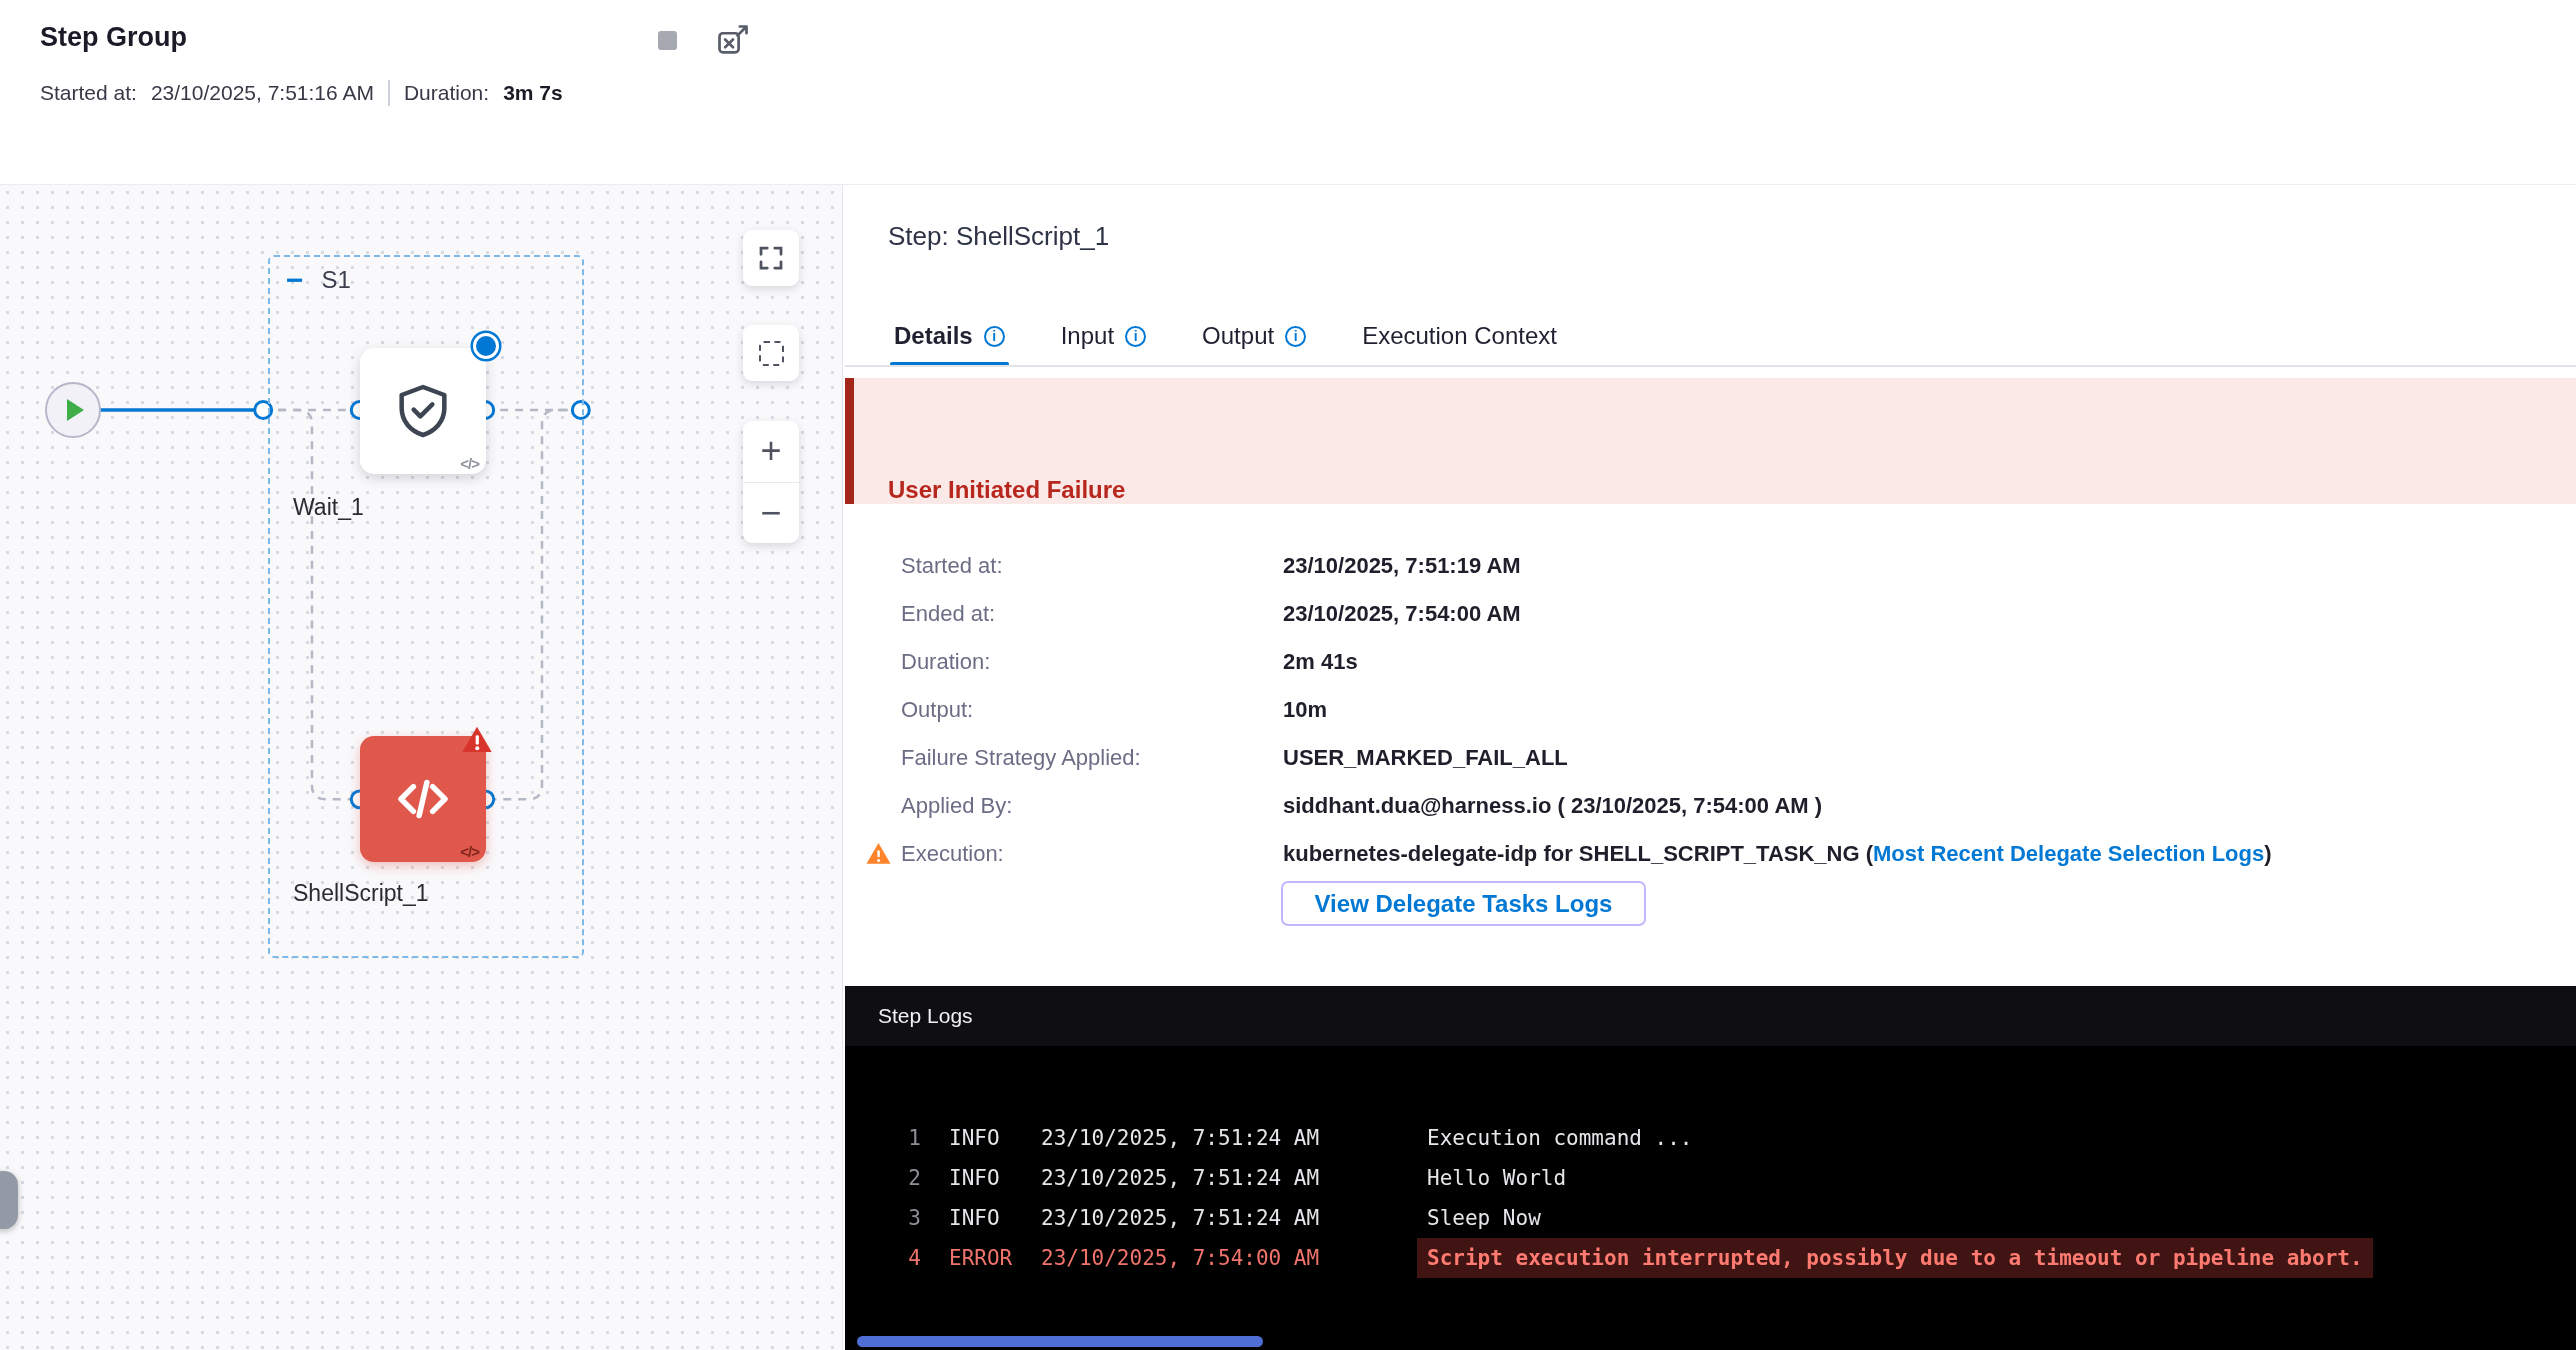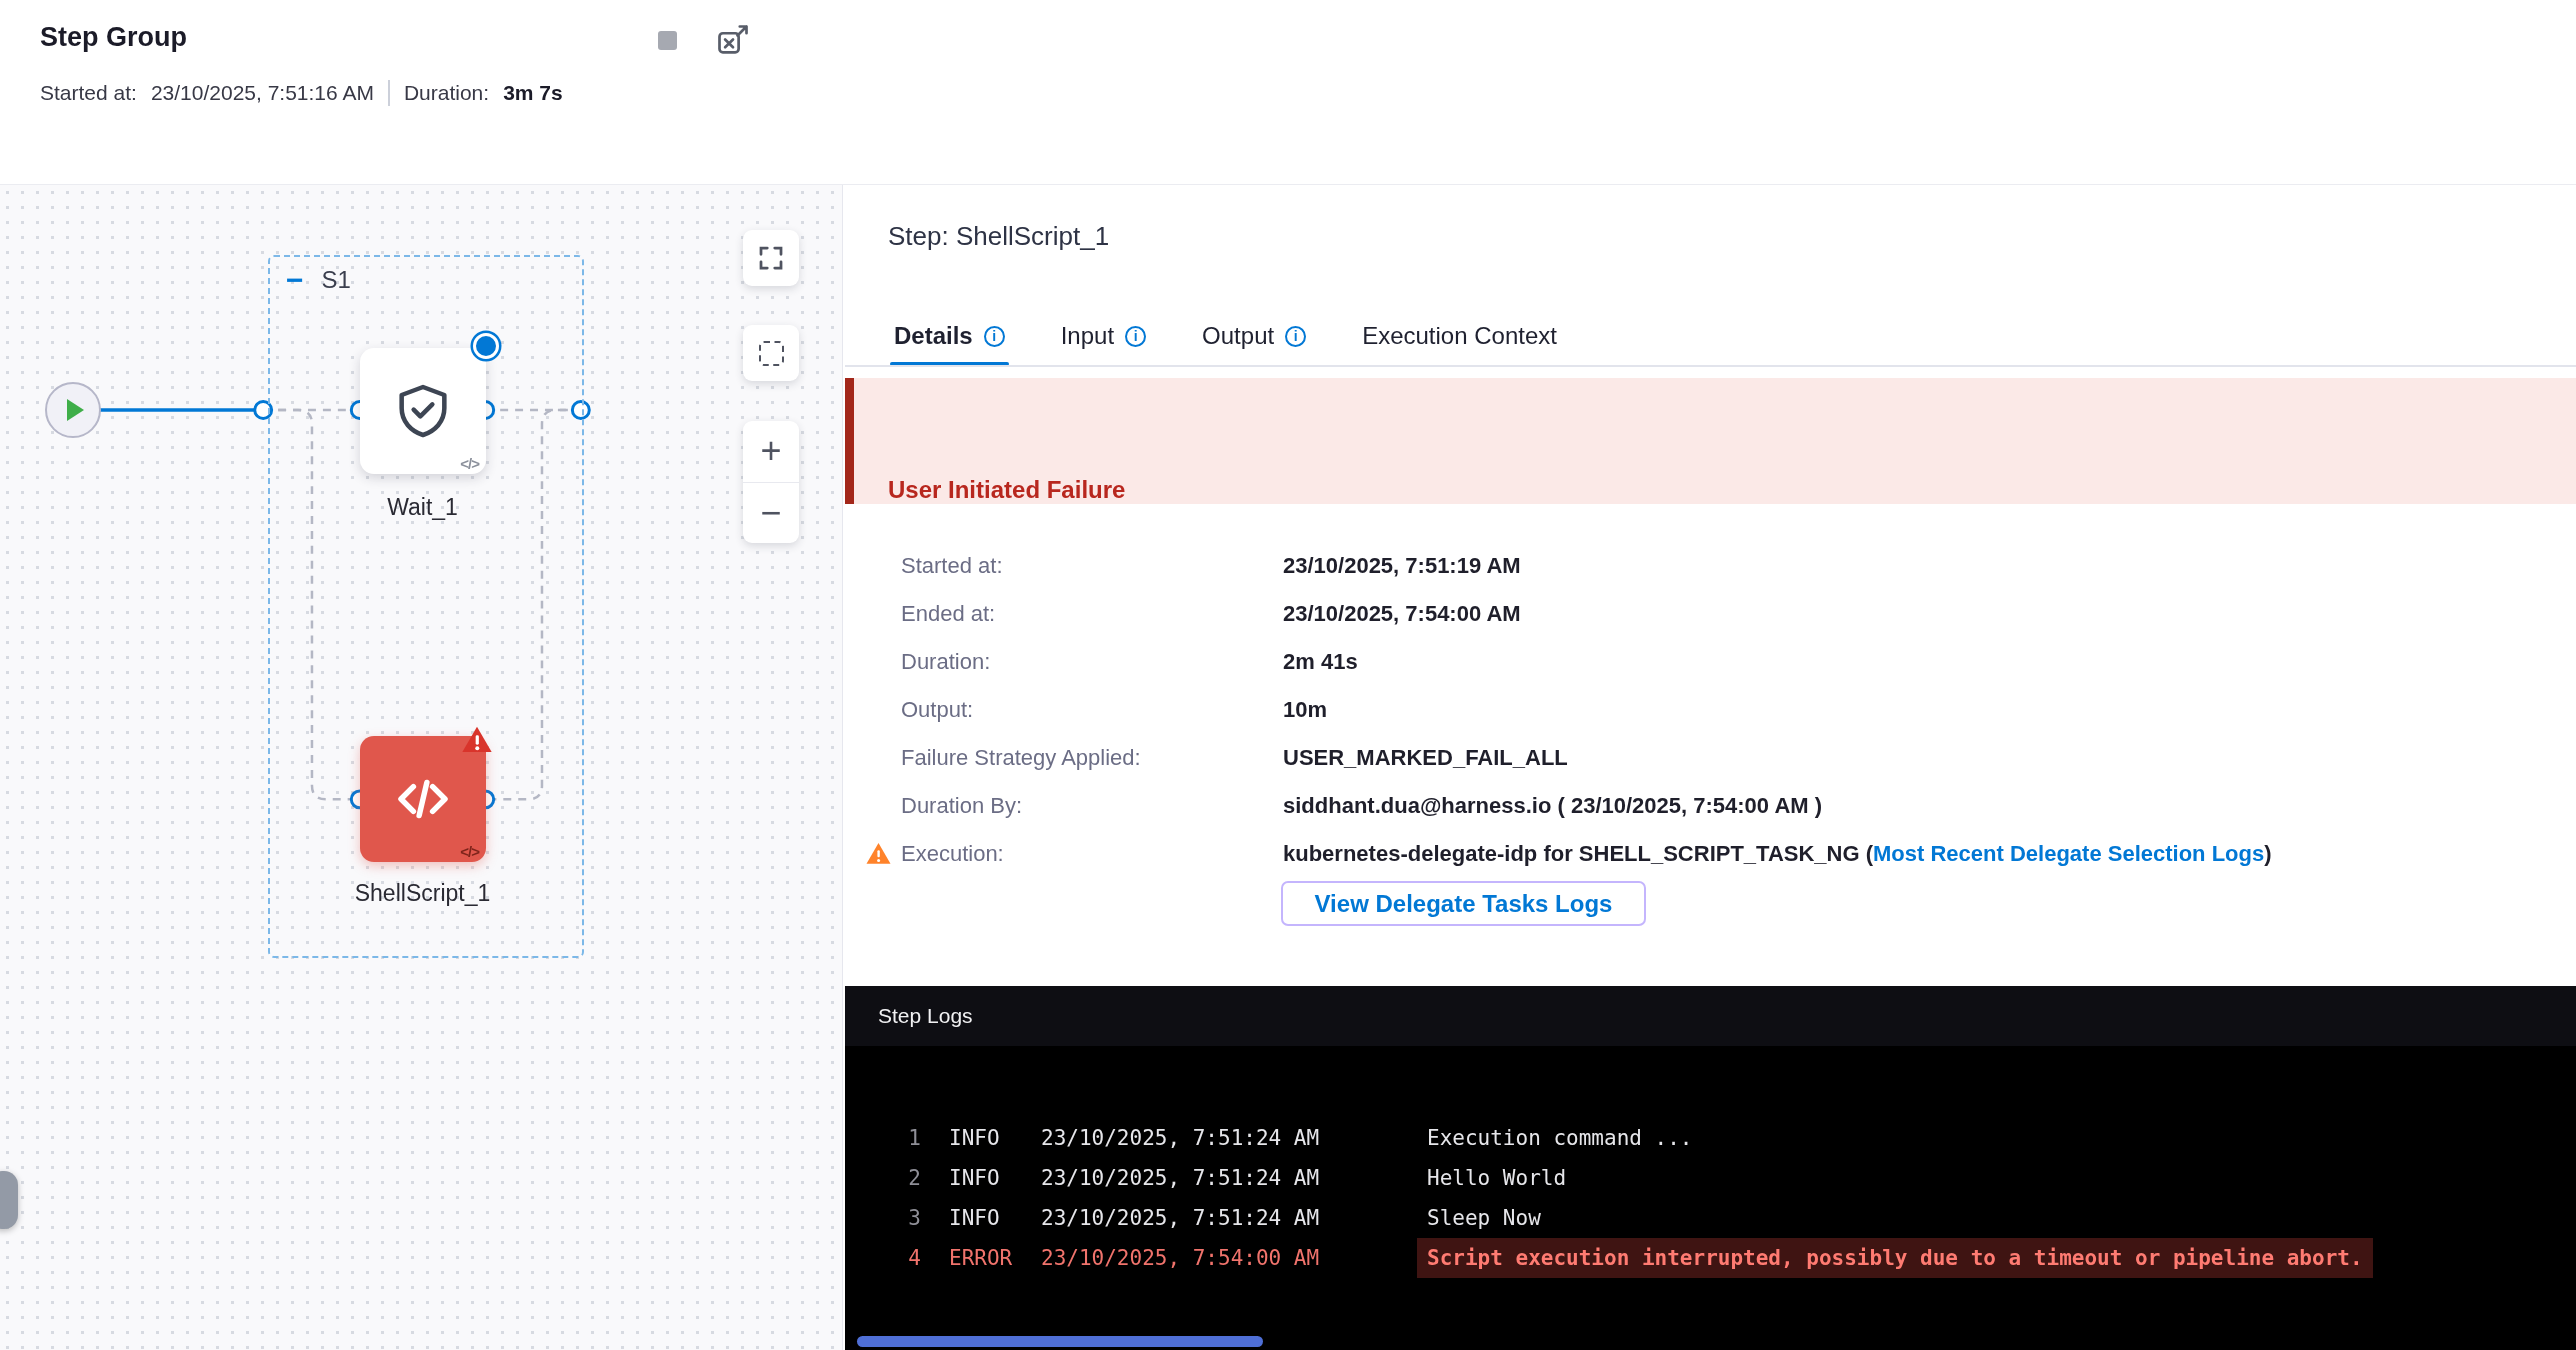--- a/index.html
+++ b/index.html
@@ -35,21 +35,21 @@
   .node{position:absolute;width:126px;height:126px;border-radius:14px;cursor:pointer;
         display:flex;align-items:center;justify-content:center;}
   .node-wait{left:360px;top:163px;background:#fff;box-shadow:0 4px 12px rgba(40,41,61,.18);}
   .node-shell{left:360px;top:551px;background:#e0574c;box-shadow:0 4px 12px rgba(224,87,76,.35);}
   .node-badge{position:absolute;right:7px;bottom:2px;font-size:15px;font-weight:700;letter-spacing:-1px;}
   .node-wait .node-badge{color:#8b909b;}
   .node-shell .node-badge{color:#7e241b;}
   .status-dot{position:absolute;left:473px;top:148px;width:26px;height:26px;border-radius:50%;
               background:#0278d5;border:3px solid #fff;box-shadow:0 0 0 2.5px #0278d5;}
   .warn-badge{position:absolute;left:460px;top:539px;width:34px;height:32px;}
-  .node-label{position:absolute;left:293px;width:259px;text-align:center;font-size:23px;color:#2a2a33;}
+  .node-label{position:absolute;left:293px;width:259px;font-size:23px;color:#2a2a33;}
   #label-wait{top:309px;}
   #label-shell{top:695px;}
 
   .play-node{position:absolute;left:45px;top:197px;width:56px;height:56px;border-radius:50%;
              background:#f1f1f7;border:2px solid #b6b7c9;display:flex;align-items:center;
              justify-content:center;cursor:pointer;}
   .play-tri{width:0;height:0;border-left:17px solid #3fae49;border-top:11px solid transparent;
             border-bottom:11px solid transparent;margin-left:5px;}
 
   .float-btn{position:absolute;width:56px;height:56px;background:#fff;border-radius:9px;
@@ -253,21 +253,21 @@
 
     <div class="d-label">Duration:</div>
     <div class="d-value">2m 41s</div>
 
     <div class="d-label">Output:</div>
     <div class="d-value">10m</div>
 
     <div class="d-label">Failure Strategy Applied:</div>
     <div class="d-value">USER_MARKED_FAIL_ALL</div>
 
-    <div class="d-label">Duration By:</div>
+    <div class="d-label">Applied By:</div>
     <div class="d-value">siddhant.dua@harness.io ( 23/10/2025, 7:54:00 AM )</div>
 
     <div class="d-label">
       <svg class="warn-icon" viewBox="0 0 24 22">
         <path d="M12 1 L23 20 H1 Z" fill="#ff832b"></path>
         <rect x="11" y="7.5" width="2.2" height="6.5" rx="1" fill="#fff"></rect>
         <circle cx="12.1" cy="17" r="1.4" fill="#fff"></circle>
       </svg>
       <span>Execution:</span>
     </div>

